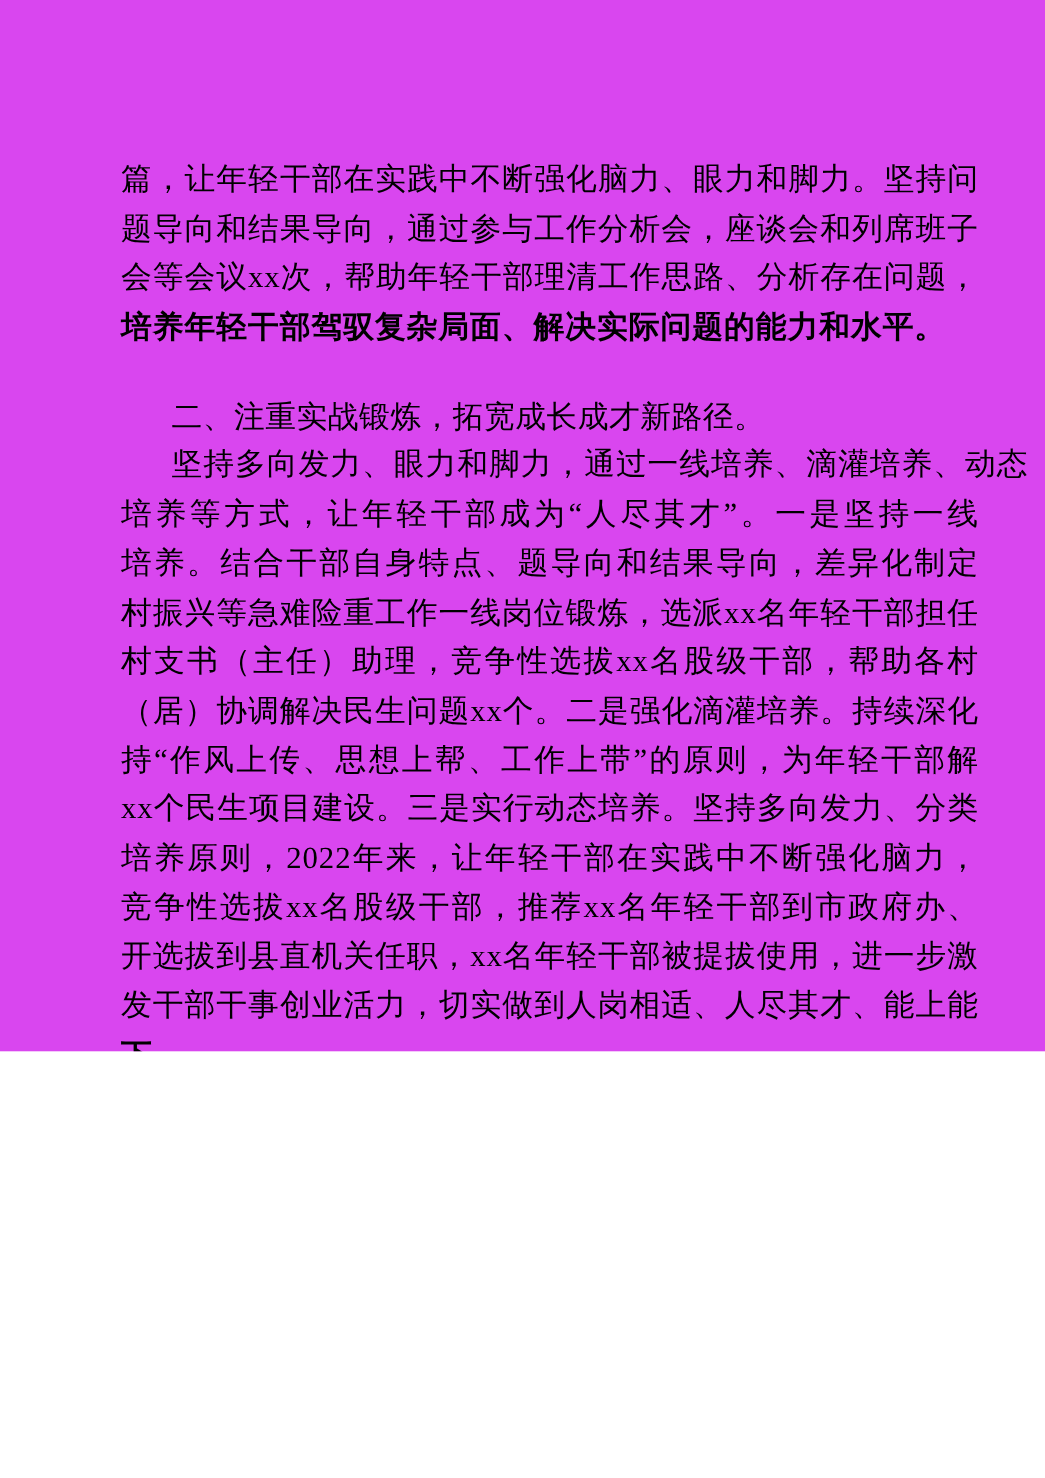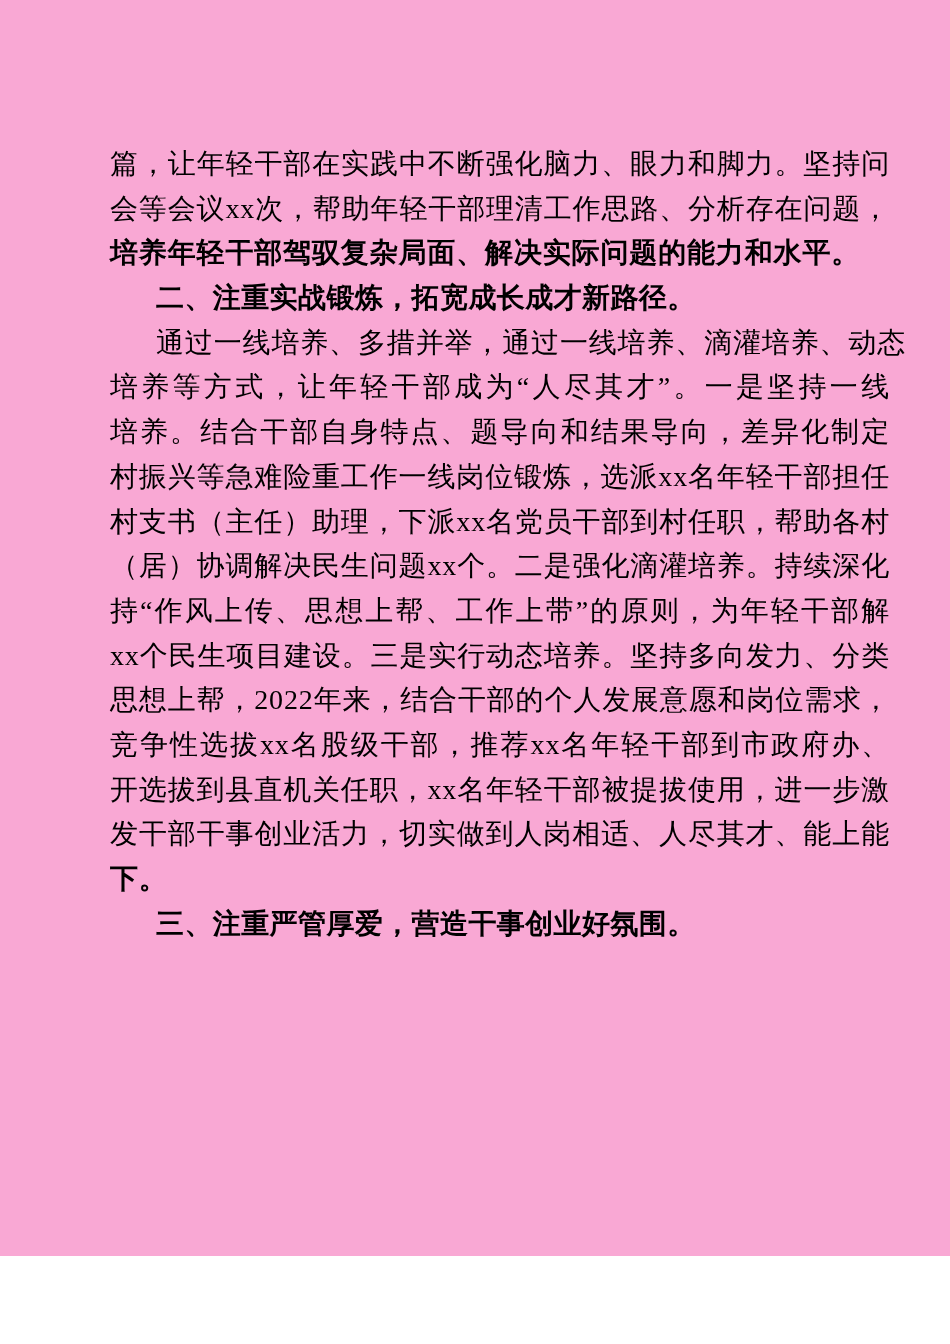--- a/index.html
+++ b/index.html
@@ -3,22 +3,22 @@
 <meta charset="utf-8">
 <style>
   html, body {
     margin: 0;
     padding: 0;
     background: #ffffff;
   }
   .page {
     position: relative;
     width: 950px;
-    height: 1256px;
-    background: #f9a8d4;
+    height: 956px;
+    background: #d946ef;
     overflow: hidden;
     font-family: "Liberation Serif", serif;
     color: #000000;
   }
   .text-block {
     position: absolute;
     left: 110px;
     top: 142px;
     width: 780px;
   }
@@ -34,47 +34,49 @@
   }
   .line.last {
     text-align-last: left;
     font-weight: bold;
   }
   .line.indent {
     padding-left: 46px;
   }
   .line.heading {
     font-family: "Liberation Sans", sans-serif;
-    font-weight: 700;
+    font-weight: 400;
     letter-spacing: 0.4px;
+    margin-top: 36px;
   }
 </style>
 </head>
 <body>
 
 <div class="page">
   <div class="text-block">
       <div class="block">
         <div class="line">篇，让年轻干部在实践中不断强化脑力、眼力和脚力。坚持问</div>
+        <div class="line">题导向和结果导向，通过参与工作分析会，座谈会和列席班子</div>
         <div class="line">会等会议xx次，帮助年轻干部理清工作思路、分析存在问题，</div>
         <div class="line last">培养年轻干部驾驭复杂局面、解决实际问题的能力和水平。</div>
       </div>
       <div class="block">
         <div class="line heading indent last">二、注重实战锻炼，拓宽成长成才新路径。</div>
       </div>
       <div class="block">
-        <div class="line indent">通过一线培养、多措并举，通过一线培养、滴灌培养、动态</div>
+        <div class="line indent">坚持多向发力、眼力和脚力，通过一线培养、滴灌培养、动态</div>
         <div class="line">培养等方式，让年轻干部成为“人尽其才”。一是坚持一线</div>
         <div class="line">培养。结合干部自身特点、题导向和结果导向，差异化制定</div>
         <div class="line">村振兴等急难险重工作一线岗位锻炼，选派xx名年轻干部担任</div>
-        <div class="line">村支书（主任）助理，下派xx名党员干部到村任职，帮助各村</div>
+        <div class="line">村支书（主任）助理，竞争性选拔xx名股级干部，帮助各村</div>
         <div class="line">（居）协调解决民生问题xx个。二是强化滴灌培养。持续深化</div>
         <div class="line">持“作风上传、思想上帮、工作上带”的原则，为年轻干部解</div>
         <div class="line">xx个民生项目建设。三是实行动态培养。坚持多向发力、分类</div>
-        <div class="line">思想上帮，2022年来，结合干部的个人发展意愿和岗位需求，</div>
+        <div class="line">培养原则，2022年来，让年轻干部在实践中不断强化脑力，</div>
         <div class="line">竞争性选拔xx名股级干部，推荐xx名年轻干部到市政府办、</div>
         <div class="line">开选拔到县直机关任职，xx名年轻干部被提拔使用，进一步激</div>
         <div class="line">发干部干事创业活力，切实做到人岗相适、人尽其才、能上能</div>
         <div class="line last">下。</div>
       </div>
       <div class="block">
         <div class="line heading indent last">三、注重严管厚爱，营造干事创业好氛围。</div>
       </div>
     </div>
 </div>

